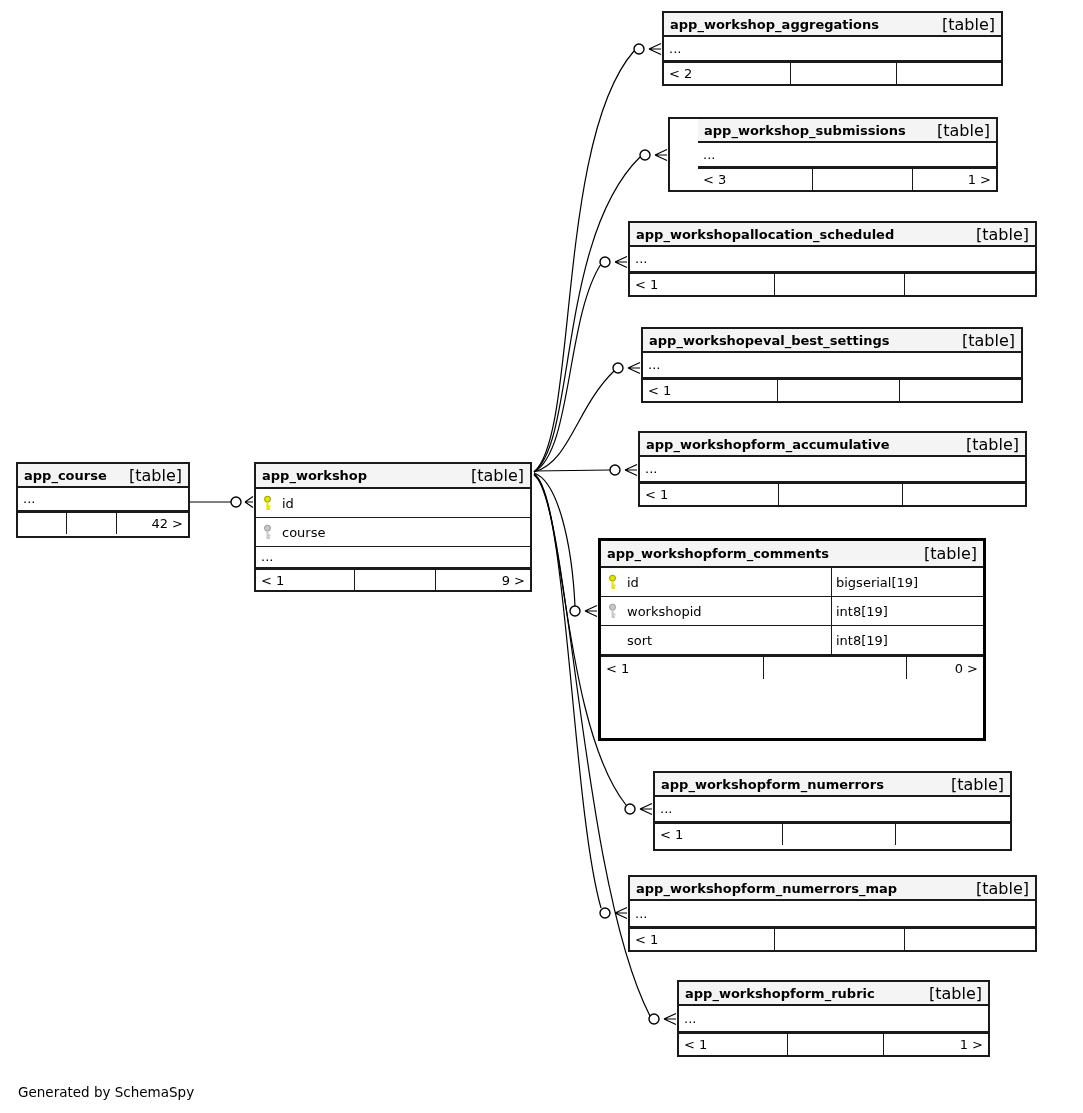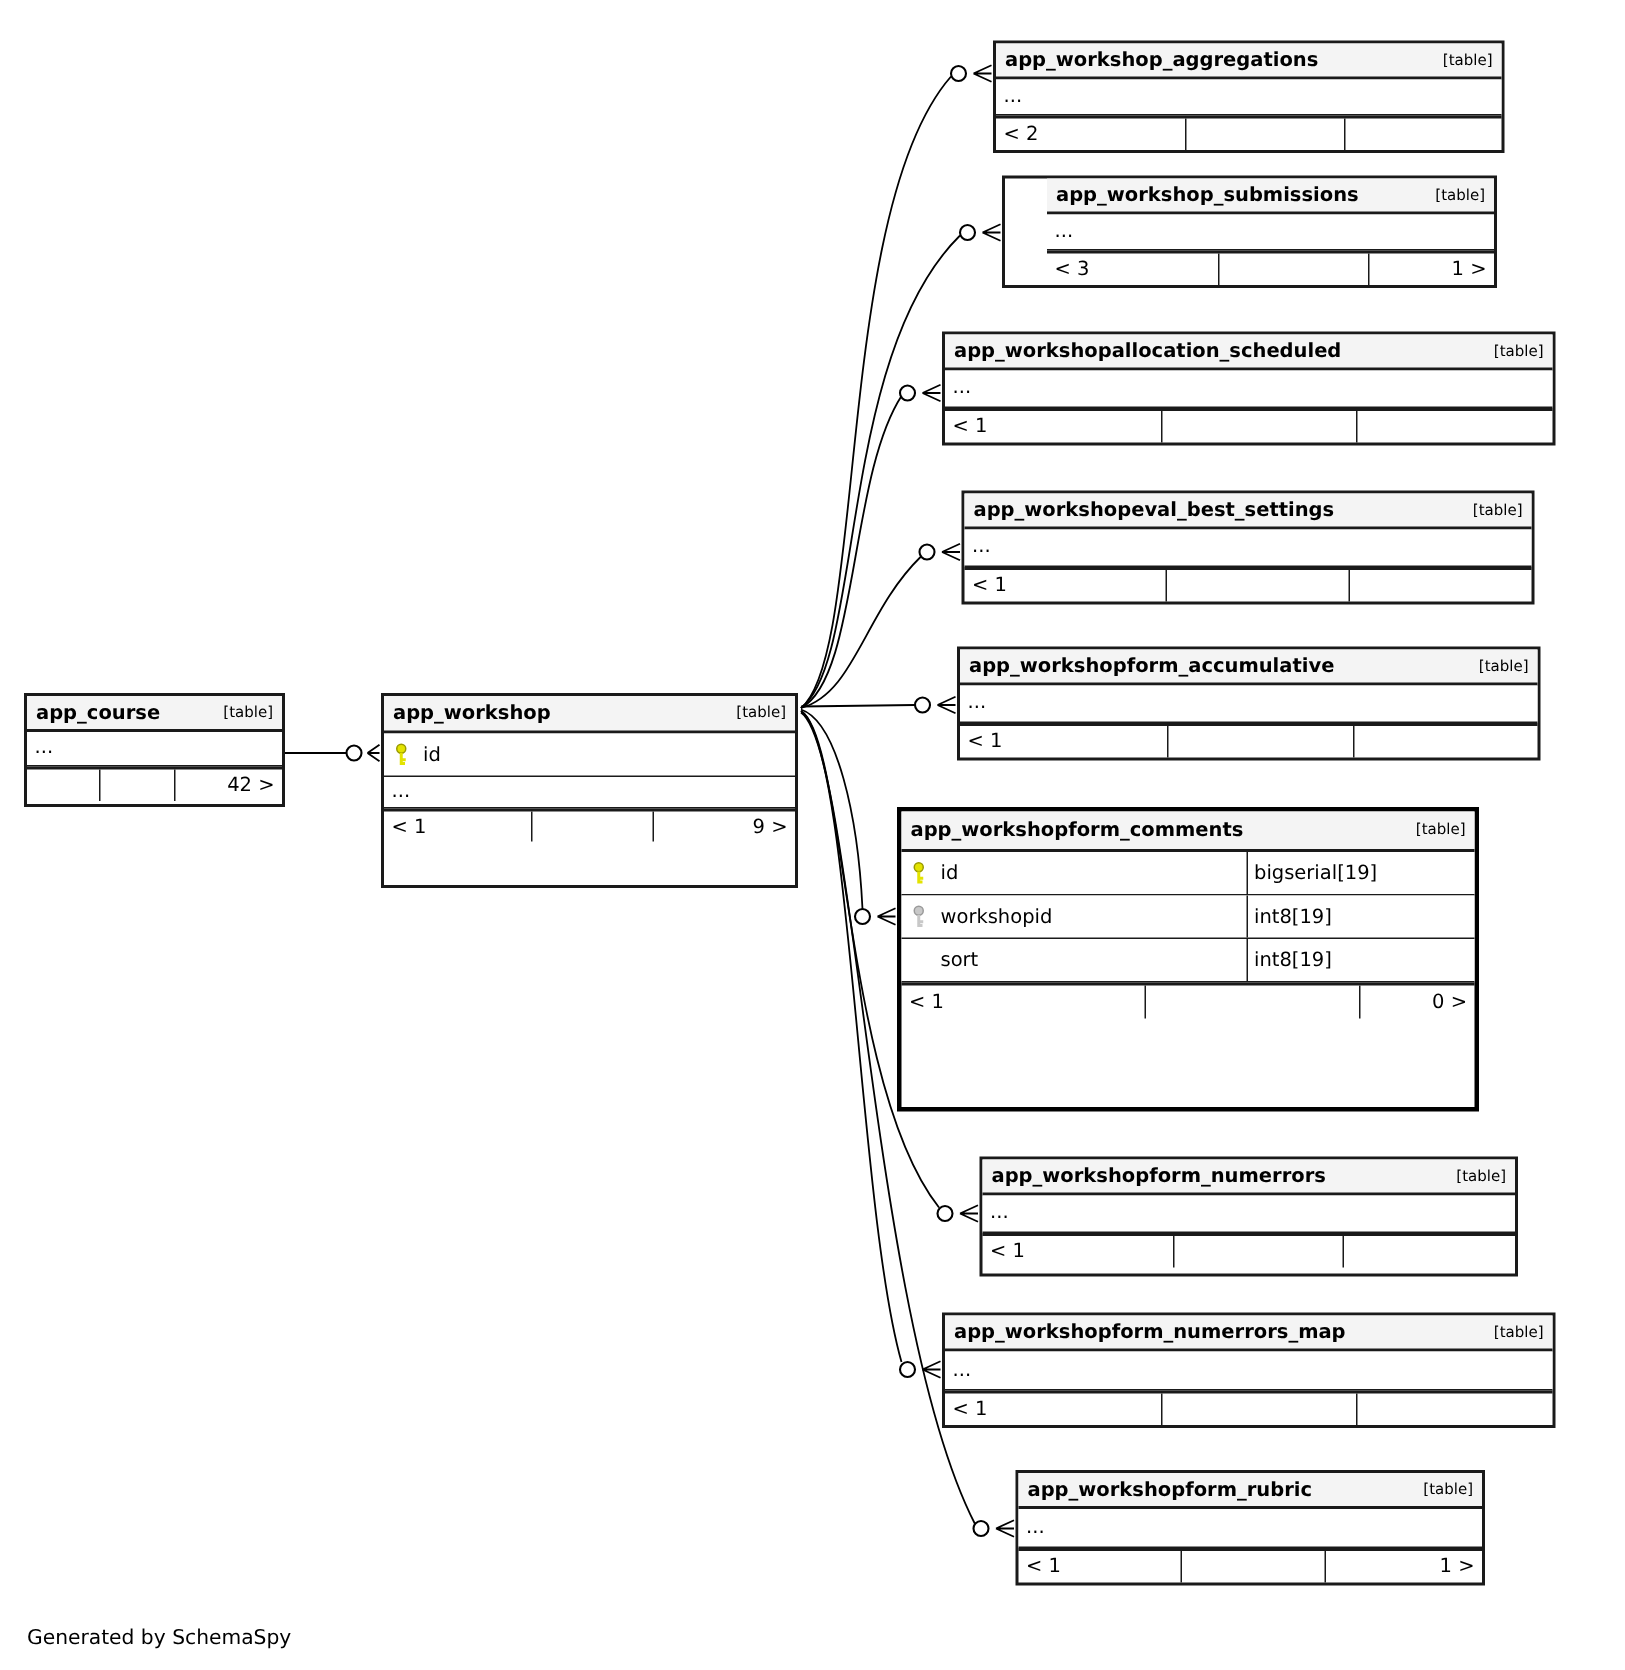--- a/index.html
+++ b/index.html
@@ -9,21 +9,21 @@
   }
   .wires{position:absolute;left:0;top:0;z-index:0;}
   .wires path, .wires line{fill:none;stroke:#000;stroke-width:1.2;}
   .wires circle{fill:#fff;stroke:#000;stroke-width:1.4;}
 
   .tbl{position:absolute;background:#fff;border:2px solid #1a1a1a;box-sizing:border-box;z-index:1;cursor:pointer;}
   .tbl.hl{border:3px solid #000;}
   .tbl-h{display:flex;justify-content:space-between;align-items:center;background:#f4f4f4;
          border-bottom:2px solid #1a1a1a;padding:0 6px;height:24px;box-sizing:border-box;}
   .tbl-h .nm{font-weight:bold;white-space:nowrap;}
-  .tbl-h .bd{font-size:10px;padding-left:12px;white-space:nowrap;}
+  .tbl-h .bd{font-size:16px;padding-left:12px;white-space:nowrap;}
   .row{display:flex;align-items:center;height:26px;padding:0 5px;box-sizing:border-box;border-bottom:1px solid #1a1a1a;background:#fff;}
   .row.colrow{height:29px;border-bottom:1px solid #1a1a1a;padding:0 6px;}
   .row:last-of-type{border-bottom:none;}
   .keyslot{width:20px;display:inline-flex;align-items:center;flex:0 0 20px;}
   .cname{white-space:nowrap;}
   .ctype{width:146px;flex:0 0 146px;border-left:1px solid #1a1a1a;align-self:stretch;
          display:flex;align-items:center;padding:0 4px;box-sizing:border-box;white-space:nowrap;}
   .namecell{flex:1;display:flex;align-items:center;min-width:0;}
   .ft{display:flex;height:23px;border-top:2px solid #1a1a1a;box-sizing:border-box;}
   .ft .cell{box-sizing:border-box;padding:1px 5px;border-left:1px solid #1a1a1a;display:flex;align-items:center;}
@@ -102,31 +102,40 @@
     </div>
     <div class="row colrow">
       <span class="keyslot">
         <svg width="11" height="17" viewBox="0 0 11 17">
             <circle cx="5.5" cy="4.2" r="3" fill="#e3e300" stroke="#9a9a00" stroke-width="1"></circle>
             <path d="M5.5 7 L5.5 15 M5.5 11.5 L8.5 11.5 M5.5 14 L8 14" stroke="#e3e300" stroke-width="2" fill="none"></path>
           </svg>
       </span>
       <span class="cname">id</span>
     </div>
+    <div class="row colrow">
+      <span class="keyslot">
+        <svg width="11" height="17" viewBox="0 0 11 17">
+            <circle cx="5.5" cy="4.2" r="3" fill="#c8c8c8" stroke="#9a9a9a" stroke-width="1"></circle>
+            <path d="M5.5 7 L5.5 15 M5.5 11.5 L8.5 11.5 M5.5 14 L8 14" stroke="#c8c8c8" stroke-width="2" fill="none"></path>
+          </svg>
+      </span>
+      <span class="cname">course</span>
+    </div>
     <div class="row ellip" style="height:21px;">
       <span>...</span>
     </div>
     <div class="ft" style="height:22px;">
       <div class="cell" style="width:98px;">&lt; 1</div>
       <div class="cell" style="width:81px;"></div>
       <div class="cell r" style="flex:1;">9 &gt;</div>
     </div>
   </div>
 
-  <div class="tbl" style="left:662px;top:11px;width:341px;height:75px;margin-top:16px;">
+  <div class="tbl" style="left:662px;top:11px;width:341px;height:75px;">
     <div class="tbl-h">
       <span class="nm">app_workshop_aggregations</span>
       <span class="bd">[table]</span>
     </div>
     <div class="row ellip" style="height:24px;">
       <span>...</span>
     </div>
     <div class="ft">
       <div class="cell" style="width:126px;">&lt; 2</div>
       <div class="cell" style="width:106px;"></div>

